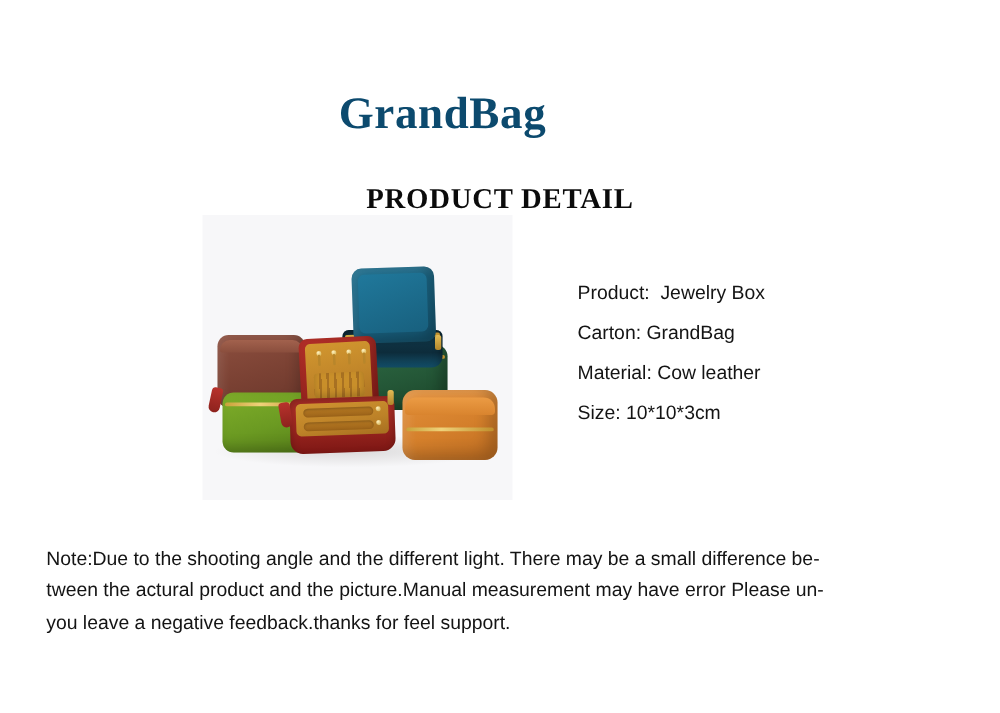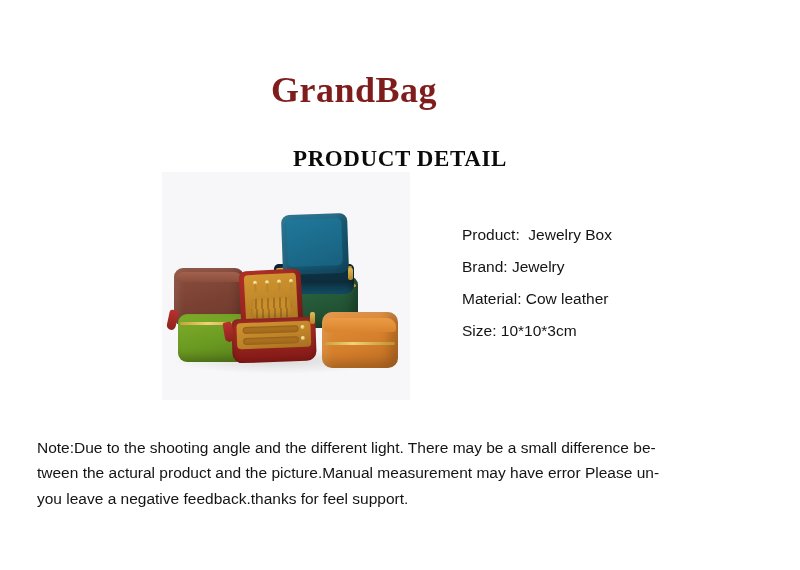--- a/index.html
+++ b/index.html
@@ -20,21 +20,21 @@
   .brand-title {
     position: absolute;
     top: 70px;
     left: 0;
     width: 708px;
     text-align: center;
     font-family: "Liberation Serif", serif;
     font-weight: bold;
     font-size: 36px;
     letter-spacing: 0.5px;
-    color: #7f1d1d;
+    color: #0c4a6e;
     line-height: 40px;
   }
   .section-subtitle {
     position: absolute;
     top: 146px;
     left: 0;
     width: 800px;
     text-align: center;
     font-family: "Liberation Serif", serif;
     font-weight: bold;
@@ -326,21 +326,21 @@
 
     <div class="case orange-body"></div>
     <div class="case-lid orange-lidline"></div>
     <div class="zip orange-zip"></div>
 
   </div>
 </div>
 
 <div class="spec-list">
   <div class="spec-line">Product:  Jewelry Box</div>
-  <div class="spec-line">Brand: Jewelry</div>
+  <div class="spec-line">Carton: GrandBag</div>
   <div class="spec-line">Material: Cow leather</div>
   <div class="spec-line">Size: 10*10*3cm</div>
 </div>
 
 <div class="note-block">
   <div class="note-line">Note:Due to the shooting angle and the different light. There may be a small difference be-</div>
   <div class="note-line">tween the actural product and the picture.Manual measurement may have error Please un-</div>
   <div class="note-line">you leave a negative feedback.thanks for feel support.</div>
 </div>
 

